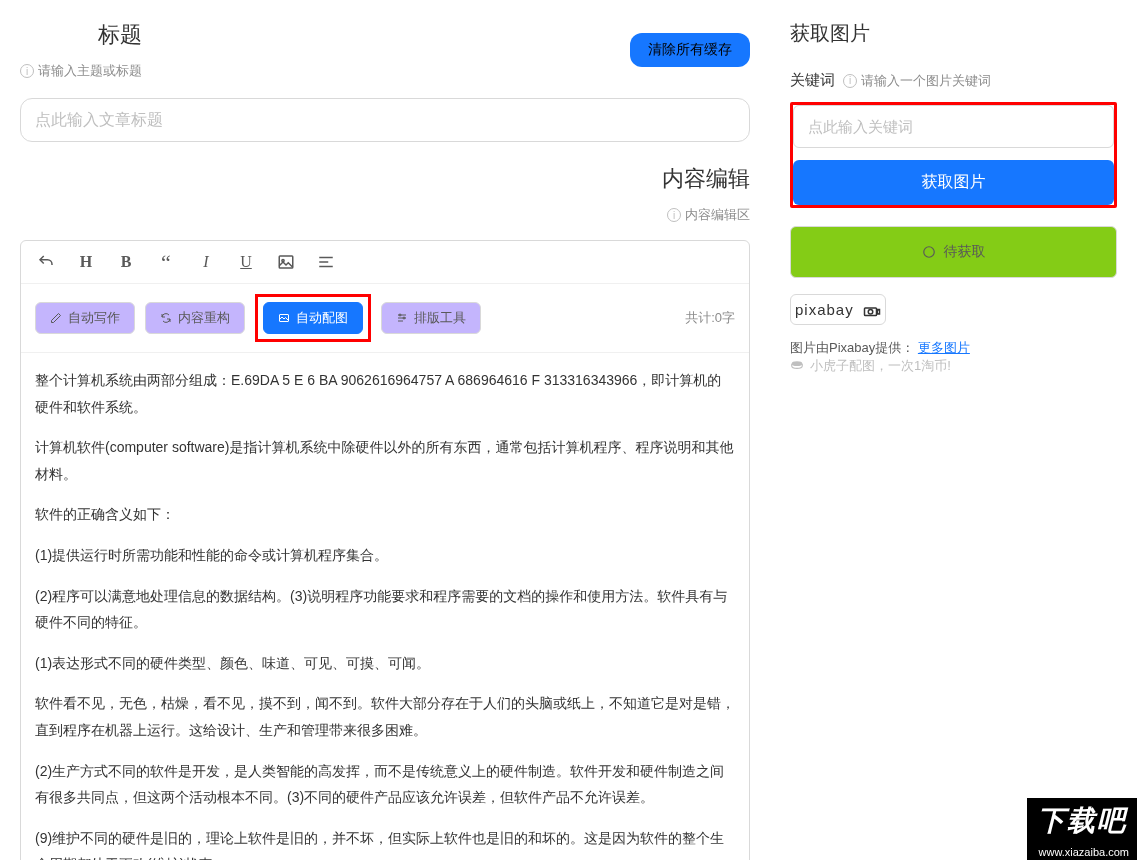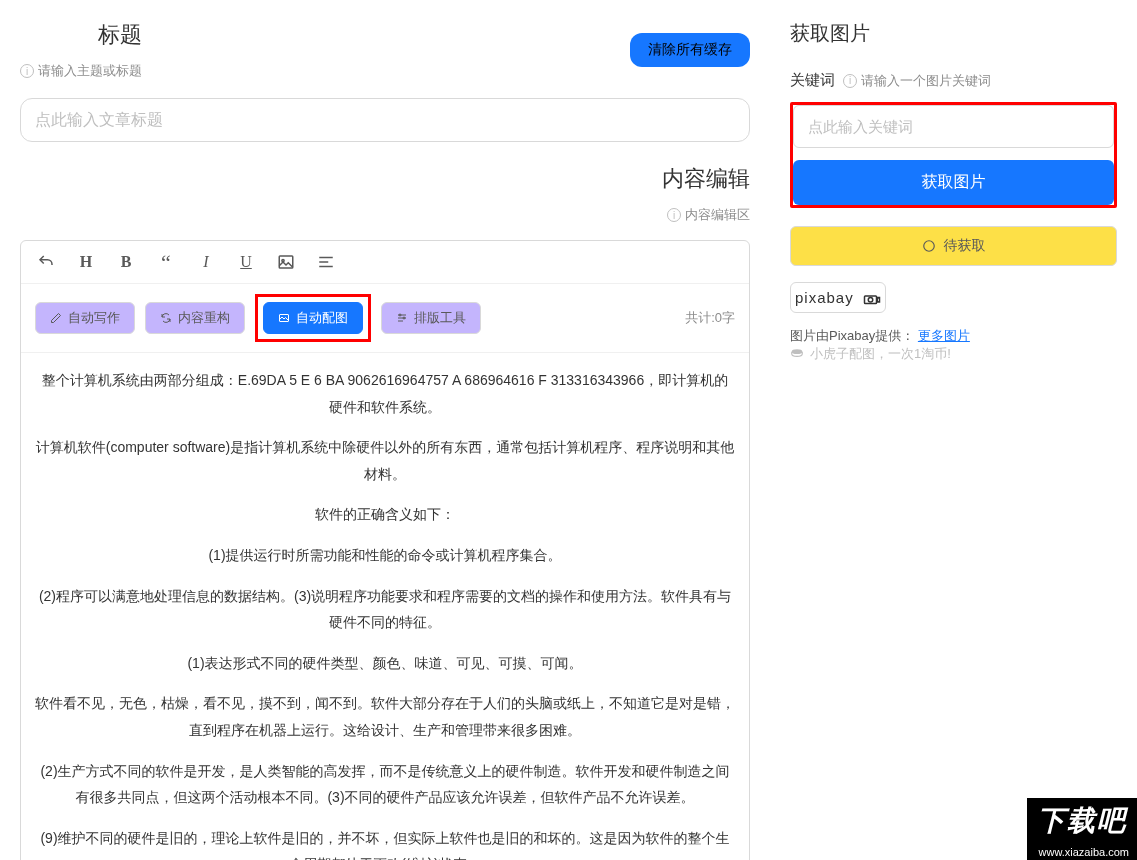--- a/index.html
+++ b/index.html
@@ -15,28 +15,28 @@
 .title-input { width: 100%; padding: 12px 14px; border: 1px solid #d9d9d9; border-radius: 12px; font-size: 16px; color: #333; margin-bottom: 22px; }
 .title-input::placeholder { color: #bfbfbf; }
 .editor-box { border: 1px solid #d9d9d9; border-radius: 6px; }
 .toolbar-row1 { padding: 10px 14px; border-bottom: 1px solid #f0f0f0; display: flex; gap: 18px; align-items: center; }
 .tb-icon { width: 22px; height: 22px; display: inline-flex; align-items: center; justify-content: center; color: #595959; cursor: pointer; font-size: 16px; }
 .toolbar-row2 { padding: 10px 14px; border-bottom: 1px solid #f0f0f0; display: flex; gap: 10px; align-items: center; }
 .tool-btn { border: 1px solid #d9d9d9; background: #c4b5fd; border-radius: 6px; padding: 6px 14px; font-size: 13px; color: #595959; cursor: pointer; display: inline-flex; align-items: center; gap: 6px; }
 .tool-btn.active { background: #1677ff; color: #fff; border-color: #1677ff; }
 .count { margin-left: auto; font-size: 13px; color: #8c8c8c; }
 .content-area { padding: 14px 14px 40px; font-size: 14px; line-height: 1.9; color: #333; }
-.content-area p { margin-bottom: 14px; text-align: center; }
+.content-area p { margin-bottom: 14px; }
 .highlight-red { position: absolute; border: 3px solid #ff0000; pointer-events: none; }
 .sidebar h2 { font-size: 20px; font-weight: 550; color: #333; margin-bottom: 24px; }
 .sidebar-label { font-size: 15px; font-weight: 550; color: #333; display: flex; align-items: center; gap: 8px; margin-bottom: 12px; }
 .keyword-box { border: 3px solid #ff0000; border-radius: 2px; margin-bottom: 18px; }
 .keyword-input { width: 100%; padding: 12px 14px; border: 1px solid #d9d9d9; border-radius: 6px; font-size: 15px; margin-bottom: 12px; }
 .keyword-input::placeholder { color: #bfbfbf; }
-.pending-btn { width: 100%; padding: 10px 0; background: #fde047; border: 1px solid #d9d9d9; border-radius: 6px; color: #595959; font-size: 14px; cursor: pointer; display: flex; align-items: center; justify-content: center; gap: 8px; margin-bottom: 16px; }
+.pending-btn { width: 100%; padding: 16px 0; background: #84cc16; border: 1px solid #d9d9d9; border-radius: 6px; color: #595959; font-size: 14px; cursor: pointer; display: flex; align-items: center; justify-content: center; gap: 8px; margin-bottom: 16px; }
 .pixabay-tag { display: inline-block; border: 1px solid #d9d9d9; border-radius: 6px; padding: 6px 4px; font-size: 15px; letter-spacing: 1px; color: #333; margin-bottom: 14px; font-family: Arial; }
 .provider-line { font-size: 13px; color: #595959; }
 .provider-line a { color: #1677ff; text-decoration: underline; }
 .footer-hint { font-size: 13px; color: #bfbfbf; display: flex; align-items: center; gap: 6px; }
 .watermark { position: absolute; bottom: 0; right: 0; }
 .wm-block { background: #000; color: #fff; font-weight: bold; font-style: italic; font-size: 28px; padding: 4px 10px; letter-spacing: 2px; font-family: "SimHei", sans-serif; }
 .wm-url { background: #000; color: #fff; font-size: 11px; padding: 2px 8px; text-align: right; display: block; }
 svg { display: block; }
 </style>
 </head>

